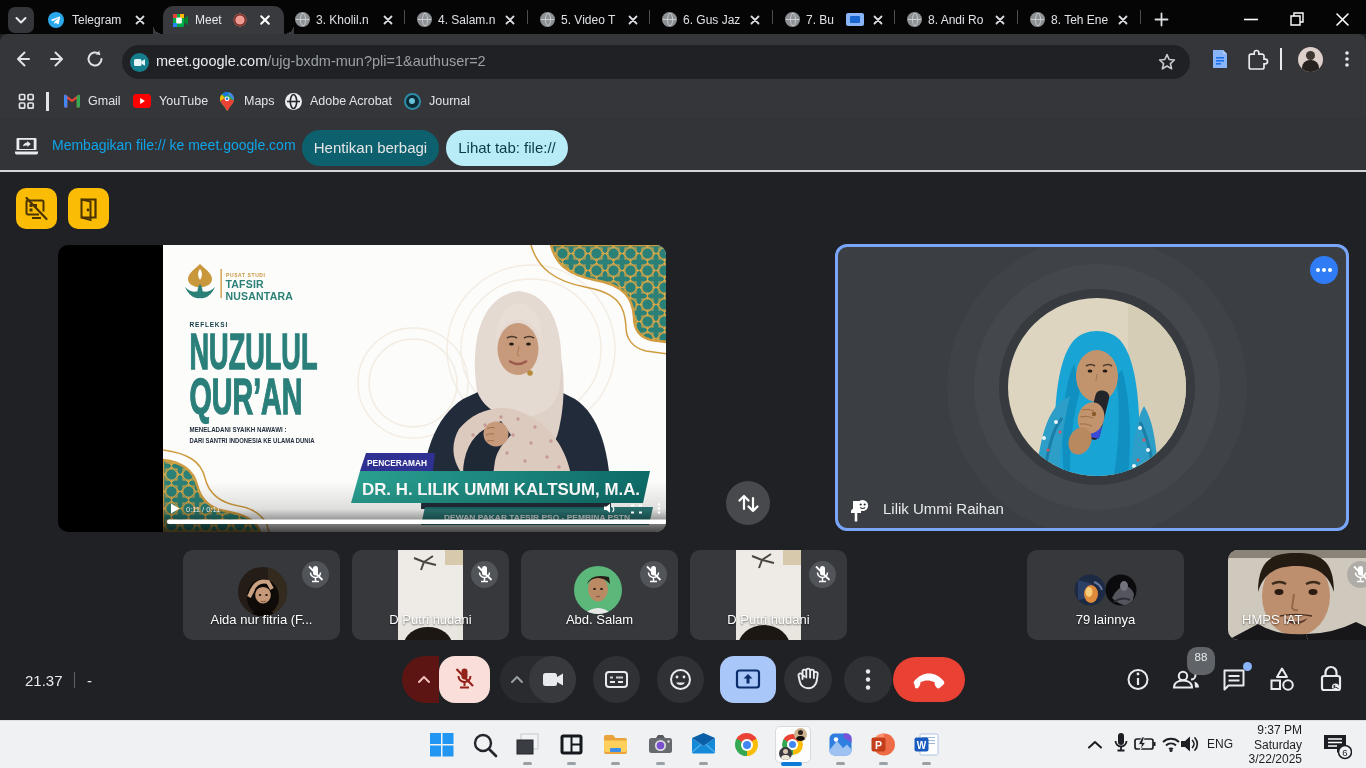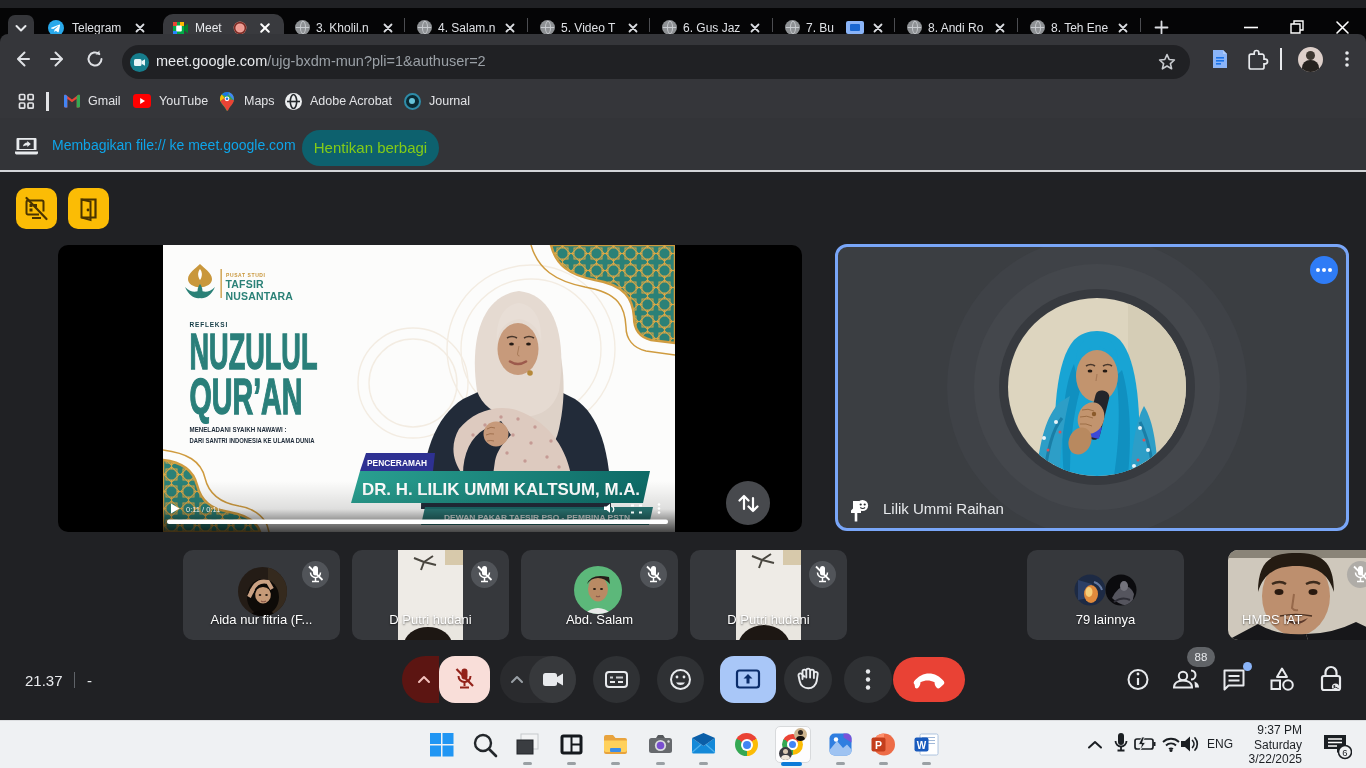--- a/index.html
+++ b/index.html
@@ -1,20 +1,20 @@
 <!DOCTYPE html>
 <html><head>
 <meta charset="utf-8">
 <style>
 * { margin:0; padding:0; box-sizing:border-box; }
 html,body { width:1366px; height:768px; overflow:hidden; background:#202124; font-family:"Liberation Sans", sans-serif; }
 .abs { position:absolute; }
 #stage { position:relative; width:1366px; height:768px; }
 
-#tabstrip { position:absolute; left:0; top:0; width:1366px; height:34px; background:#050506;margin-top:8px; }
+#tabstrip { position:absolute; left:0; top:0; width:1366px; height:34px; background:#050506; }
 .tabtxt { position:absolute; top:13px; font-size:12px; color:#dfe1e5; white-space:nowrap; overflow:hidden; }
 .tabx { position:absolute; top:12px; width:16px; height:16px; }
 .tabx svg { display:block; }
 .tabsep { position:absolute; top:10px; width:1px; height:14px; background:#4c4d51; }
 .ntab { position:absolute; top:0; width:118px; height:34px; }
 .globe { position:absolute; left:9px; top:12px; width:15px; height:15px; border-radius:50%; background:#8e9194; }
 .globe:before { content:""; position:absolute; left:1px; top:6.7px; width:13px; height:1.4px; background:#c9ccd0; }
 .globe:after { content:""; position:absolute; left:4.5px; top:0.8px; width:6px; height:13.4px; border-radius:50%; border:1.2px solid #c9ccd0; box-sizing:border-box; }
 #activetab { position:absolute; left:163px; top:6px; width:121px; height:28px; background:#393a3e; border-radius:10px 10px 0 0; }
 #activetab:before, #activetab:after { content:""; position:absolute; bottom:0; width:10px; height:10px; background:radial-gradient(circle at 0 0, transparent 10px, #393a3e 10px); }
@@ -25,21 +25,21 @@
 #bookmarks { position:absolute; left:0; top:85px; width:1366px; height:33px; background:#35363a; }
 .bmtxt { font-size:12.5px; color:#e2e3e6; position:absolute; top:9px; white-space:nowrap; }
 
 #infobar { position:absolute; left:0; top:118px; width:1366px; height:54px; background:#333438; border-bottom:2px solid #d3d5d8; }
 .pillbtn { position:absolute; top:12px; height:36px; border-radius:18px; font-size:15px; line-height:36px; text-align:center; }
 
 #meet { position:absolute; left:0; top:174px; width:1366px; height:546px; background:#202124; }
 .ybtn { position:absolute; top:14px; width:41px; height:41px; background:#fbbc05; border-radius:10px; }
 #toppill { position:absolute; left:123px; top:13px; width:460px; height:38px; background:#3c4043; border-radius:9px; color:#e8eaed; font-size:15px; }
 #stoppres { position:absolute; left:1191px; top:21px; width:152px; height:28px; background:#a8c7fa; border-radius:14px; color:#07285c; font-size:14px; font-weight:bold; text-align:center; line-height:28px; }
-#ptile { position:absolute; left:58px; top:71px; width:744px; height:287px; background:#000; border-radius:10px; overflow:hidden; }
+#ptile { position:absolute; left:58px; top:71px; width:608px; height:287px; background:#000; border-radius:10px; overflow:hidden; }
 #stile { position:absolute; left:835px; top:70px; width:514px; height:287px; background:#3b3e42; border:3px solid #79a6f8; border-radius:12px; overflow:hidden; }
 #floatbtn { position:absolute; left:726px; top:307px; width:44px; height:44px; border-radius:50%; background:#47494d; }
 
 .ftile { position:absolute; top:376px; width:157px; height:90px; background:#36383c; border-radius:10px; overflow:hidden; }
 .fname { position:absolute; bottom:13px; font-size:13px; color:#fff; white-space:nowrap; text-shadow:0 1px 2px rgba(0,0,0,.6); }
 .micoff { position:absolute; top:11px; right:11px; width:27px; height:27px; border-radius:50%; background:rgba(86,89,94,.85); }
 
 .cbtn { position:absolute; top:482px; height:47px; border-radius:24px; }
 .ricon { position:absolute; top:482px; width:48px; height:47px; }
 
@@ -270,21 +270,22 @@
     <div class="bmtxt" style="left:429px">Journal</div>
   </div>
   <div id="infobar">
     <svg class="abs" style="left:15px;top:19px" width="23" height="18" viewBox="0 0 23 18">
         <path d="M2.5 1h18a1 1 0 0 1 1 1v11h-20V2a1 1 0 0 1 1-1z" fill="#e8eaed"></path>
         <rect x="4.3" y="2.8" width="14.4" height="9.2" fill="#333438"></rect>
         <path d="M0 14.5h23V16a1.4 1.4 0 0 1-1.4 1.4H1.4A1.4 1.4 0 0 1 0 16z" fill="#e8eaed"></path>
         <path d="M8 9.5c.3-2.3 2-3.7 4.3-3.9V4l3.5 3-3.5 3V8.2C10.6 8.3 9 8.7 8 9.5z" fill="#e8eaed"></path>
       </svg>
     <div class="abs" style="left:52px;top:19px;font-size:14px;color:#0ea5e9">Membagikan file:// ke meet.google.com</div>
-    <div class="pillbtn" style="left:302px;width:137px;background:#0d616e;color:#84cc16">Hentikan berbagi</div>
+    <div class="pillbtn" style="left:302px;width:137px;background:#0d616e;color:#e5e5e5">Hentikan berbagi</div>
+    <div class="pillbtn" style="left:446px;width:122px;background:#b8ecf7;color:#0b3c45">Lihat tab: file://</div>
   </div>
   <div id="meet">
     <div class="ybtn" style="left:16px">
       <svg width="41" height="41" viewBox="0 0 41 41">
           <g stroke="#4a3400" stroke-width="2" fill="none">
             <path d="M12 12.5h14a1.5 1.5 0 0 1 1.5 1.5v9.5"></path>
             <path d="M12 12.5a1.5 1.5 0 0 0-1.5 1.5v11a1.5 1.5 0 0 0 1.5 1.5h11"></path>
             <path d="M16 30h9"></path>
           </g>
           <g fill="#4a3400">
@@ -718,21 +719,21 @@
         </svg>
     </div>
     <div class="ricon" style="left:1162px">
       <svg width="48" height="47" viewBox="0 0 48 47">
           <circle cx="21" cy="20" r="4.2" fill="none" stroke="#e8eaed" stroke-width="2"></circle>
           <path d="M12,31.5 c0,-4.5 4,-7 9,-7 s9,2.5 9,7 z" fill="none" stroke="#e8eaed" stroke-width="2"></path>
           <path d="M29,14.5 a4.2,4.2 0 0 1 0,9" fill="none" stroke="#e8eaed" stroke-width="2"></path>
           <path d="M32.5,25.5 c2.8,1 4.5,3 4.5,6 h-4" fill="#e8eaed" stroke="none"></path>
         </svg>
     </div>
-    <div class="abs" style="left:1187px;top:473px;width:28px;height:20px;border-radius:10px;background:#606367;color:#e8eaed;font-size:11.5px;text-align:center;line-height:20px">88</div>
+    <div class="abs" style="left:1187px;top:473px;width:28px;height:28px;border-radius:10px;background:#606367;color:#e8eaed;font-size:11.5px;text-align:center;line-height:20px">88</div>
     <div class="ricon" style="left:1210px">
       <svg width="48" height="47" viewBox="0 0 48 47">
           <path d="M14.5,14.5 h19 v15 h-15 l-4,4 z" fill="none" stroke="#e8eaed" stroke-width="2" stroke-linejoin="round"></path>
           <path d="M18.5,20 h11 M18.5,24.5 h11" stroke="#e8eaed" stroke-width="1.8"></path>
         </svg>
       <div class="abs" style="left:33px;top:6px;width:9px;height:9px;border-radius:50%;background:#8ab4f8"></div>
     </div>
     <div class="ricon" style="left:1258px">
       <svg width="48" height="47" viewBox="0 0 48 47">
           <path d="M24,12.5 l5,8.5 h-10 z" fill="none" stroke="#e8eaed" stroke-width="2" stroke-linejoin="round"></path>

